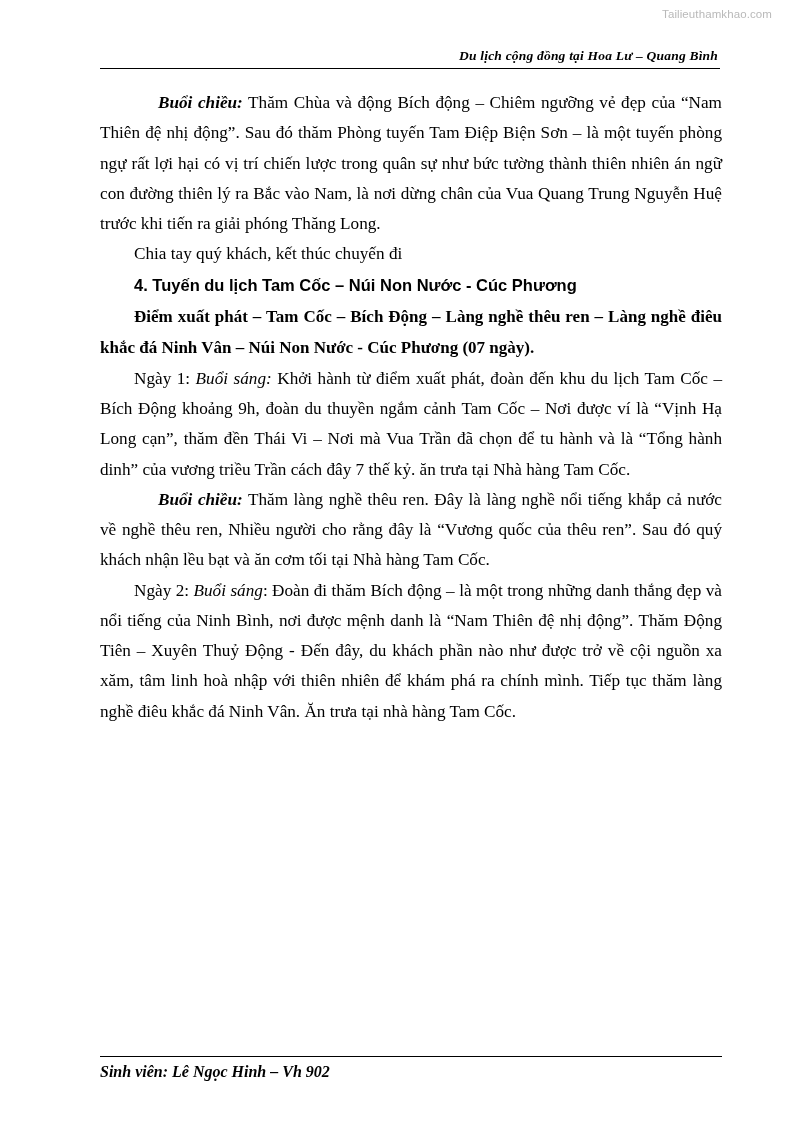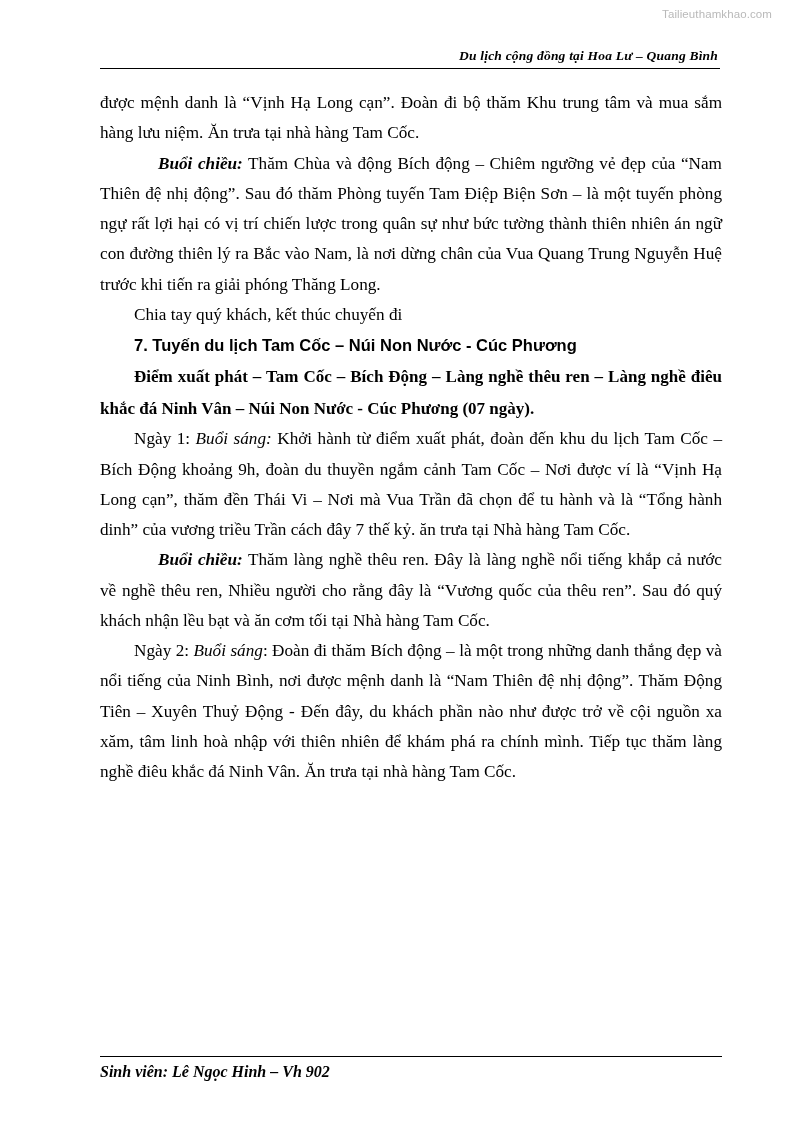--- a/index.html
+++ b/index.html
@@ -109,27 +109,26 @@
 
   <div class="watermark">Tailieuthamkhao.com</div>
 
   <div class="header-area">
     <div class="header-title">Du lịch cộng đồng tại Hoa Lư – Quang Bình</div>
     <div class="header-rule"></div>
   </div>
 
   <div class="content">
 
-    <p><span>được mệnh danh là  “Vịnh Hạ Long cạn”. Đoàn đi bộ thăm Khu trung tâm và mua sắm hàng lưu niệm. Ăn trưa tại nhà hàng Tam Cốc.</span></p>
 
     <p class="indent"><span class="bold-ital">Buổi chiều:</span><span> Thăm Chùa và động Bích động – Chiêm ngưỡng vẻ đẹp của “Nam Thiên đệ nhị động”.  Sau đó thăm Phòng tuyến Tam Điệp Biện Sơn – là một tuyến phòng ngự rất lợi hại có vị trí chiến lược trong quân sự như bức tường thành thiên nhiên án ngữ con đường thiên lý ra Bắc vào Nam, là nơi dừng chân của Vua Quang Trung Nguyễn Huệ trước khi tiến ra giải phóng Thăng Long.</span></p>
 
     <p class="indent"><span>Chia tay quý khách, kết thúc chuyến đi</span></p>
 
-    <p class="heading-num">7. Tuyến du lịch Tam Cốc – Núi Non Nước - Cúc Phương</p>
+    <p class="heading-num">4. Tuyến du lịch Tam Cốc – Núi Non Nước - Cúc Phương</p>
 
     <p class="heading-route">Điểm xuất phát – Tam Cốc – Bích Động – Làng nghề thêu ren – Làng nghề điêu khắc đá Ninh Vân – Núi Non Nước - Cúc Phương (07 ngày).</p>
 
     <p class="indent"><span class="bold">Ngày 1:</span><span class="ital"> Buổi sáng:</span><span> Khởi hành từ điểm xuất phát, đoàn đến khu du lịch Tam Cốc – Bích Động khoảng 9h, đoàn du thuyền ngắm cảnh Tam Cốc – Nơi được ví là “Vịnh Hạ Long cạn”, thăm đền Thái Vi – Nơi mà Vua Trần đã chọn để tu hành và là “Tổng hành dinh” của vương triều Trần cách đây 7 thế kỷ. ăn trưa tại Nhà hàng Tam Cốc.</span></p>
 
     <p class="indent"><span class="bold-ital">Buổi chiều:</span><span> Thăm làng nghề thêu ren. Đây là làng nghề nổi tiếng khắp cả nước về nghề thêu ren, Nhiều người cho rằng đây là “Vương quốc của thêu ren”. Sau đó quý khách nhận lều bạt và ăn cơm tối tại Nhà hàng Tam Cốc.</span></p>
 
 
     <p class="indent"><span class="bold">Ngày 2:</span><span class="ital"> Buổi sáng</span><span>: Đoàn đi thăm Bích động – là một trong những danh thắng đẹp và nổi tiếng của Ninh Bình, nơi được mệnh danh là “Nam Thiên đệ nhị động”. Thăm Động Tiên – Xuyên Thuỷ Động - Đến đây, du khách phần nào như được trở về cội nguồn xa xăm, tâm linh hoà nhập với thiên nhiên để khám phá ra chính mình.  Tiếp tục thăm làng nghề điêu khắc đá Ninh Vân. Ăn trưa tại nhà hàng Tam Cốc.</span></p>
 

